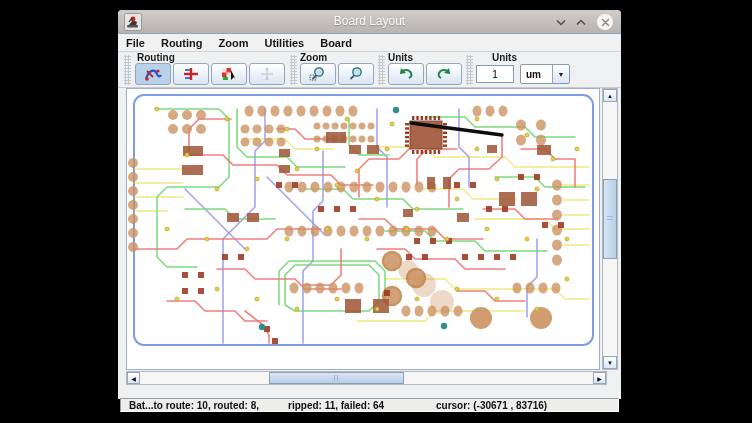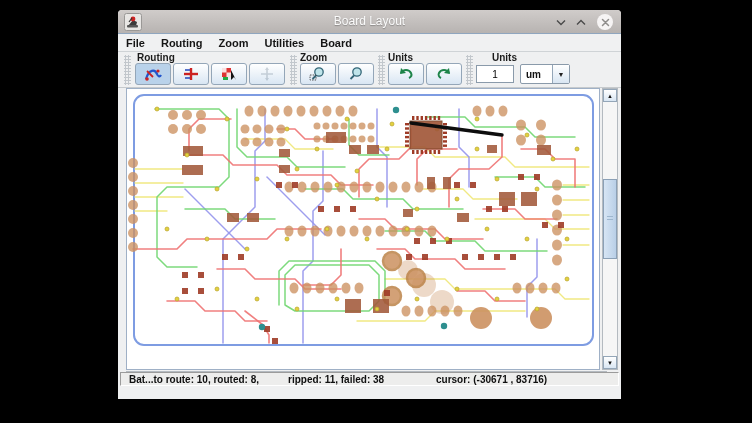--- a/index.html
+++ b/index.html
@@ -69,21 +69,21 @@
             background:linear-gradient(90deg,#d7e5f4,#b9cfe7); border:1px solid #8ba0b6; }
   .hthumb { position:absolute; top:0px; left:142px; width:135px; height:12px;
             background:linear-gradient(#d7e5f4,#b9cfe7); border:1px solid #8ba0b6; }
   .thumb-grip { position:absolute; left:50%; top:50%; transform:translate(-50%,-50%);
                 width:6px; height:6px;
                 background:repeating-linear-gradient(#9db6ce 0 1px, transparent 1px 3px); }
   .hthumb .thumb-grip { width:6px; height:6px;
                 background:repeating-linear-gradient(90deg,#9db6ce 0 1px, transparent 1px 3px); }
 
   
-  .statusbar { position:absolute; left:2px; top:362px; width:499px; height:14px;
+  .statusbar { position:absolute; left:2px; top:388px; width:499px; height:14px;
                background:#ededec; border:1px solid; border-color:#9b9b9b #ffffff #ffffff #9b9b9b; }
   .status-text { position:absolute; top:1px; font-size:10px; font-weight:bold;
                  color:#101010; white-space:nowrap; }
 </style>
 </head>
 <body>
 
 <div class="window">
 
   <div class="titlebar">
@@ -492,17 +492,17 @@
   <div class="hscroll">
     <div class="sb-btn" style="left:0">◀</div>
     <div class="hthumb">
         <div class="thumb-grip"></div>
       </div>
     <div class="sb-btn sb-right">▶</div>
   </div>
 
   <div class="statusbar">
     <span class="status-text" style="left:8px">Bat...to route: 10, routed: 8,</span>
-    <span class="status-text" style="left:167px">ripped: 11, failed: 38</span>
+    <span class="status-text" style="left:167px">ripped: 11, failed: 64</span>
     <span class="status-text" style="left:315px">cursor: (-30671 , 83716)</span>
   </div>
 
 </div>
 
 </body></html>

